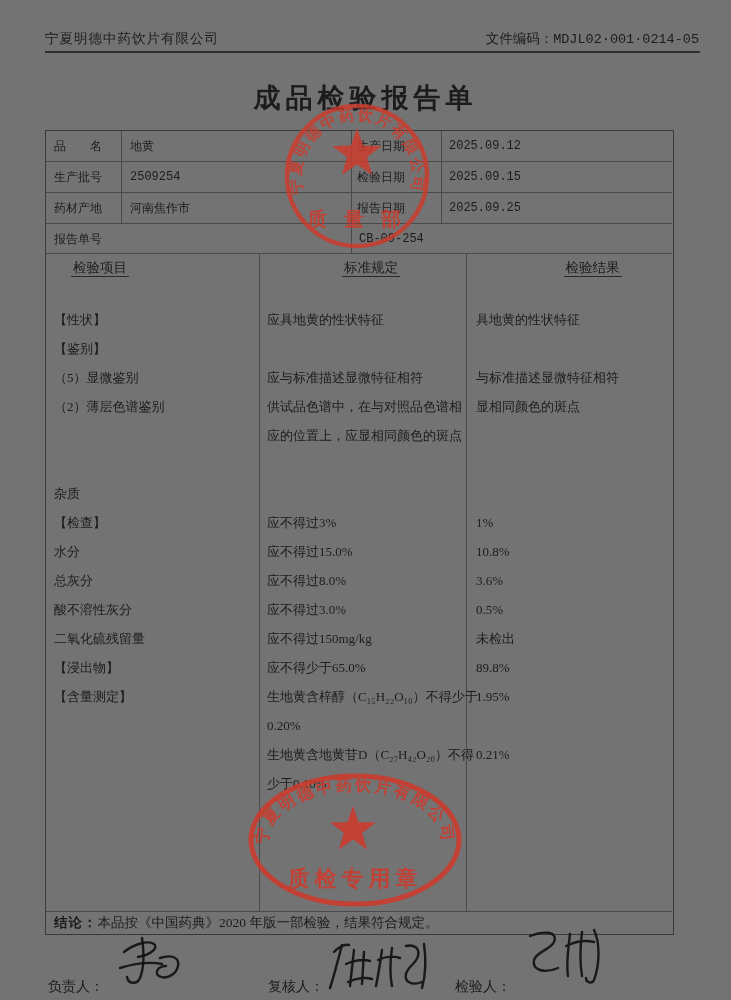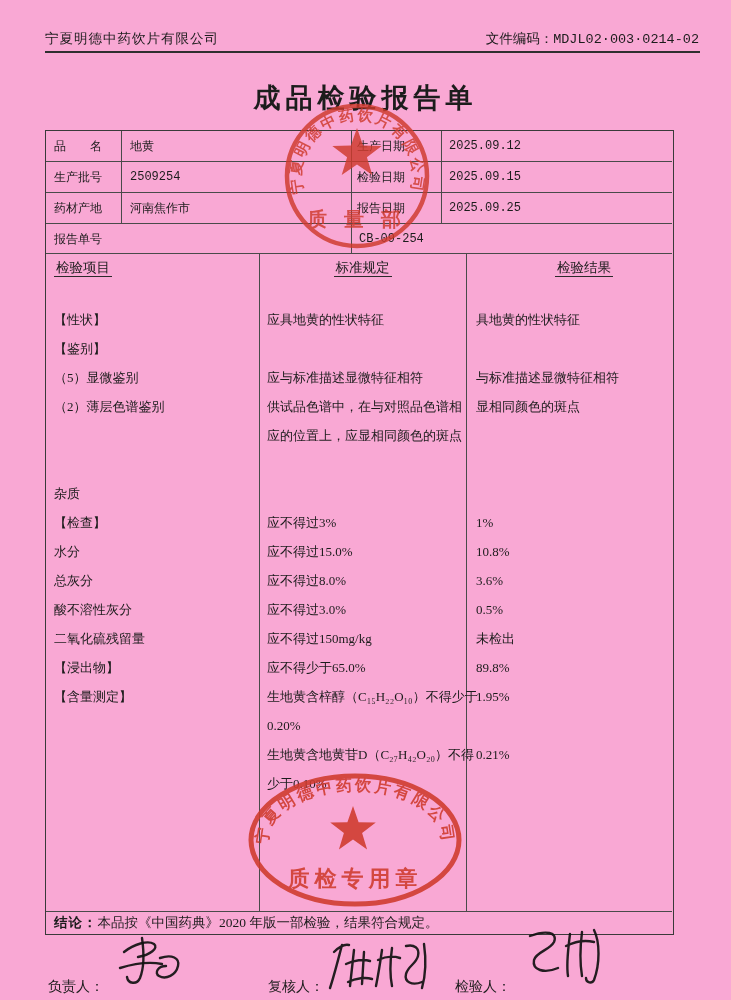--- a/index.html
+++ b/index.html
@@ -1,50 +1,50 @@
 <!DOCTYPE html>
 <html><head>
 <meta charset="utf-8">
 <style>
   html,body{margin:0;padding:0;background:#e8e8e8;}
   #page{
-    position:relative;width:731px;height:1000px;background:#f9a8d4;
+    position:relative;width:731px;height:1000px;background:#737373;
     font-family:"Liberation Serif","DejaVu Serif",serif;color:#1c1c1c;overflow:hidden;
   }
   
   .hdr-left{position:absolute;left:45px;top:30px;font-size:13.5px;letter-spacing:1px;}
   .hdr-right{position:absolute;right:32px;top:30px;font-size:13.5px;font-family:"Liberation Mono","DejaVu Sans Mono",monospace;}
   .hdr-rule{position:absolute;left:45px;top:51px;width:655px;height:2px;background:#2f2f2f;}
   .title{position:absolute;left:0;top:80px;width:731px;text-align:center;
          font-size:27px;font-weight:bold;letter-spacing:5px;}
   
   #tbl{position:absolute;left:45px;top:130px;width:629px;height:805px;border:1.5px solid #3a3a3a;box-sizing:border-box;}
   .hl{position:absolute;height:1px;background:#4a4a4a;left:0;width:626px;}
   .vl{position:absolute;width:1px;background:#4a4a4a;}
   .cell{position:absolute;height:30px;line-height:30px;font-size:12px;white-space:nowrap;}
   .colhead{position:absolute;top:128px;font-size:13.5px;text-align:center;}
-  .colhead span{border-bottom:1px solid #2a2a2a;padding:0 2px 1px 2px;}
+  .colhead span{border-bottom:1px solid #2a2a2a;padding:0 2px 1px 2px;margin-left:17px;}
   .col-lines{position:absolute;top:174px;font-size:13px;}
   .col-lines .line{height:29px;line-height:29px;white-space:nowrap;overflow:visible;}
   .concl{position:absolute;left:0;top:780px;width:620px;height:24px;line-height:24px;padding-left:8px;font-size:13.5px;white-space:nowrap;}
   .concl b{letter-spacing:1px;}
   
   .stamp{position:absolute;pointer-events:none;}
   
   .sigrow-label{position:absolute;font-size:14px;margin-top:40px;}
   .sig{position:absolute;}
   .sig path{fill:none;stroke:#111;stroke-width:2.4;stroke-linecap:round;stroke-linejoin:round;opacity:.92;}
 </style>
 </head>
 <body>
 
 <div id="page">
 
   <div class="hdr-left">宁夏明德中药饮片有限公司</div>
-  <div class="hdr-right">文件编码：MDJL02·003·0214-02</div>
+  <div class="hdr-right">文件编码：MDJL02·001·0214-05</div>
   <div class="hdr-rule"></div>
   <div class="title">成品检验报告单</div>
 
   <div id="tbl">
 
     <div class="hl" style="top:30px"></div>
     <div class="hl" style="top:61px"></div>
     <div class="hl" style="top:92px"></div>
     <div class="hl" style="top:122px"></div>
     <div class="hl" style="top:780px"></div>

